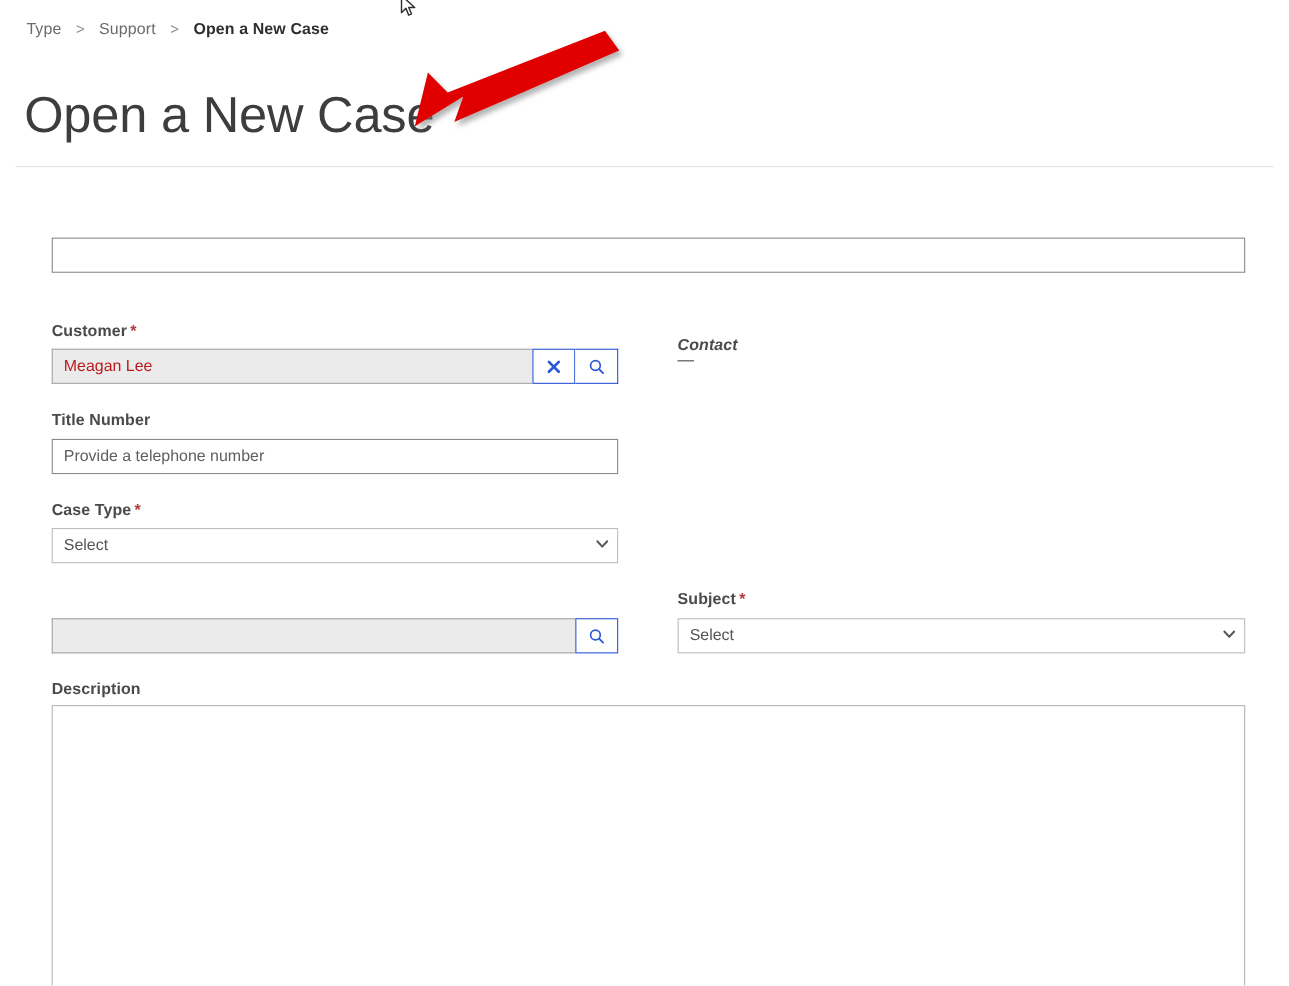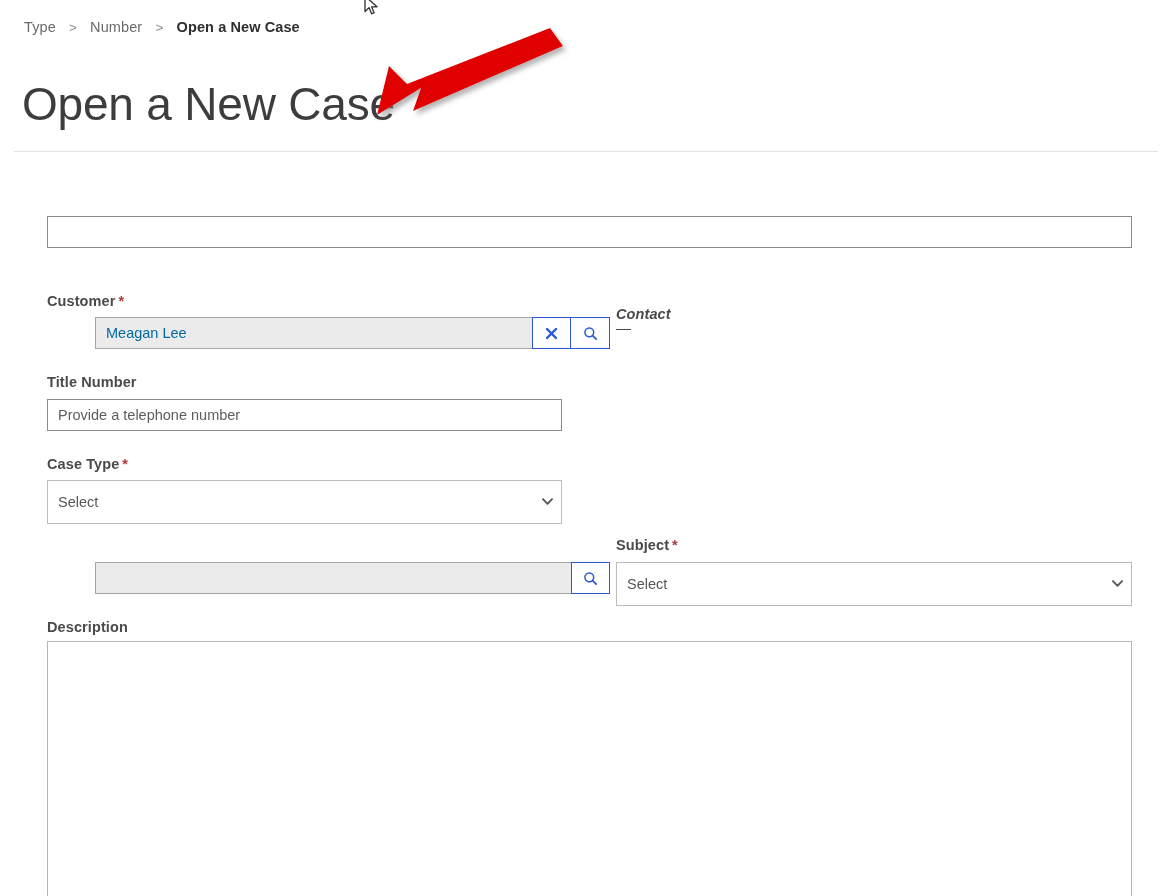--- a/index.html
+++ b/index.html
@@ -91,27 +91,26 @@
     font-size: 14.5px;
     color: #404040;
     padding: 0 10px;
     outline: none;
     border-radius: 0;
   }
   .txt-input::placeholder { color: #5e5e5e; opacity: 1; }
   .txt-input.readonly {
     background: #ebebeb;
     border-color: #a6a6a6;
-    color: #0369a1;
-    margin-left: 48px;
+    color: #b91c1c;
   }
 
   select.sel-input {
     box-sizing: border-box;
-    height: 44px;
+    height: 32px;
     border: 1px solid #bdbdbd;
     background: #ffffff;
     font-family: "Liberation Sans", sans-serif;
     font-size: 14.5px;
     color: #555555;
     padding: 0 9px 0 10px;
     outline: none;
     border-radius: 0;
     -webkit-appearance: none;
     -moz-appearance: none;
@@ -212,21 +211,21 @@
   }
 </style>
 </head>
 <body>
 
 <div class="page">
 
   <nav class="breadcrumb">
     <a href="#" class="crumb-link">Type</a>
     <span class="crumb-sep">&gt;</span>
-    <a href="#" class="crumb-link">Number</a>
+    <a href="#" class="crumb-link">Support</a>
     <span class="crumb-sep">&gt;</span>
     <span class="crumb-current">Open a New Case</span>
   </nav>
 
   <h1 class="page-title">Open a New Case</h1>
   <div class="title-rule"></div>
 
   <label class="field-label abs" id="title-label" for="f-title">
     <span>Title</span><span class="req">*</span>
   </label>

